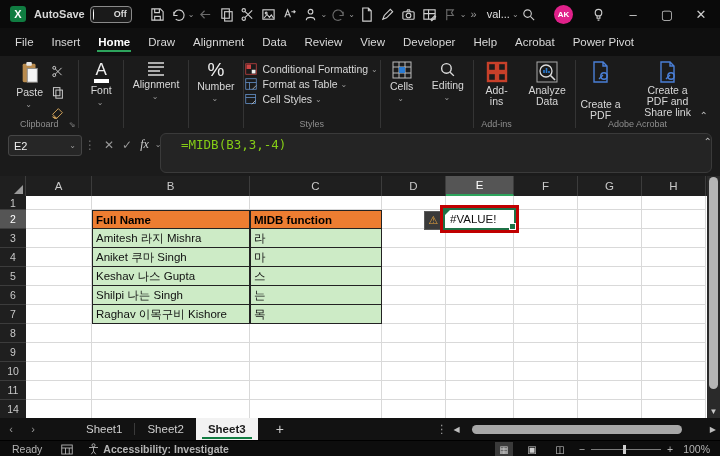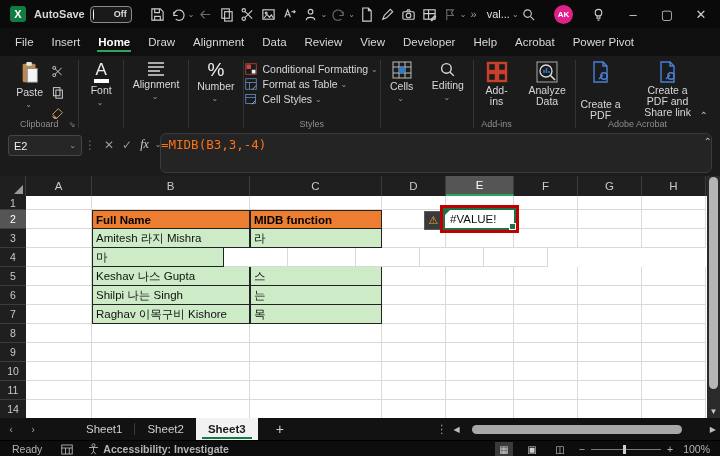--- a/index.html
+++ b/index.html
@@ -40,22 +40,22 @@
   .stack3{display:flex;flex-direction:column;justify-content:flex-start;gap:3px;padding-top:4px;}
   .srow{display:flex;align-items:center;gap:5px;white-space:nowrap;}
   .dlg{position:absolute;right:3px;bottom:3px;color:#8f8f8f;font-size:8px;}
   .cutcol{display:flex;flex-direction:column;gap:2px;padding-top:3px;}
   
   .fbar{position:absolute;left:0;top:132px;width:720px;height:44px;background:#1b1b1b;}
   .namebox{position:absolute;left:8px;top:3px;width:62px;height:19px;background:#262626;border:1px solid #464646;
     border-radius:3px;color:#eee;font-size:11px;display:flex;align-items:center;padding:0 5px;justify-content:space-between;}
   .fbtns{position:absolute;left:84px;top:3px;height:19px;display:flex;align-items:center;gap:8px;color:#9a9a9a;font-size:12px;}
   .finput{position:absolute;left:160px;top:1px;width:552px;height:40px;background:#242424;border:1px solid #3a3a3a;
-    border-radius:6px;color:#f97316;font-family:"DejaVu Sans Mono","Liberation Mono",monospace;font-size:12.5px;
-    padding:3px 0;box-sizing:border-box;}
+    border-radius:6px;color:#84cc16;font-family:"DejaVu Sans Mono","Liberation Mono",monospace;font-size:12.5px;
+    padding:3px 20px;box-sizing:border-box;}
   .fcollapse{position:absolute;right:8px;top:4px;color:#bbb;font-size:10px;}
   
   .grid{position:absolute;left:0;top:176px;width:720px;height:242px;background:#fff;overflow:hidden;}
   .chrow{display:flex;height:20px;background:#1f1f1f;}
   .ch{box-sizing:border-box;border-right:1px solid #3c3c3c;color:#c9c9c9;font-size:11.5px;
     display:flex;align-items:center;justify-content:center;background:#1f1f1f;}
   .ch.corner{justify-content:flex-end;align-items:flex-end;}
   .ch.sel{background:#555;color:#fff;border-bottom:2px solid #2DA35C;}
   .gr{display:flex;}
   .rh{box-sizing:border-box;width:26px;background:#1f1f1f;border-bottom:1px solid #3c3c3c;color:#c9c9c9;
@@ -482,20 +482,21 @@
         <div class="gc green" style="width: 132px;">라</div>
         <div class="gc" style="width: 64px;"></div>
         <div class="gc" style="width: 68px;"></div>
         <div class="gc" style="width: 64px;"></div>
         <div class="gc" style="width: 64px;"></div>
         <div class="gc" style="width: 64px;"></div>
       </div>
       <div class="gr" style="height: 19px;">
         <div class="rh">4</div>
         <div class="gc" style="width: 66px;"></div>
+        <div class="gc green" style="width: 158px;">Aniket 쿠마  Singh</div>
         <div class="gc green" style="width: 132px;">마</div>
         <div class="gc" style="width: 64px;"></div>
         <div class="gc" style="width: 68px;"></div>
         <div class="gc" style="width: 64px;"></div>
         <div class="gc" style="width: 64px;"></div>
         <div class="gc" style="width: 64px;"></div>
       </div>
       <div class="gr" style="height: 19px;">
         <div class="rh">5</div>
         <div class="gc" style="width: 66px;"></div>

